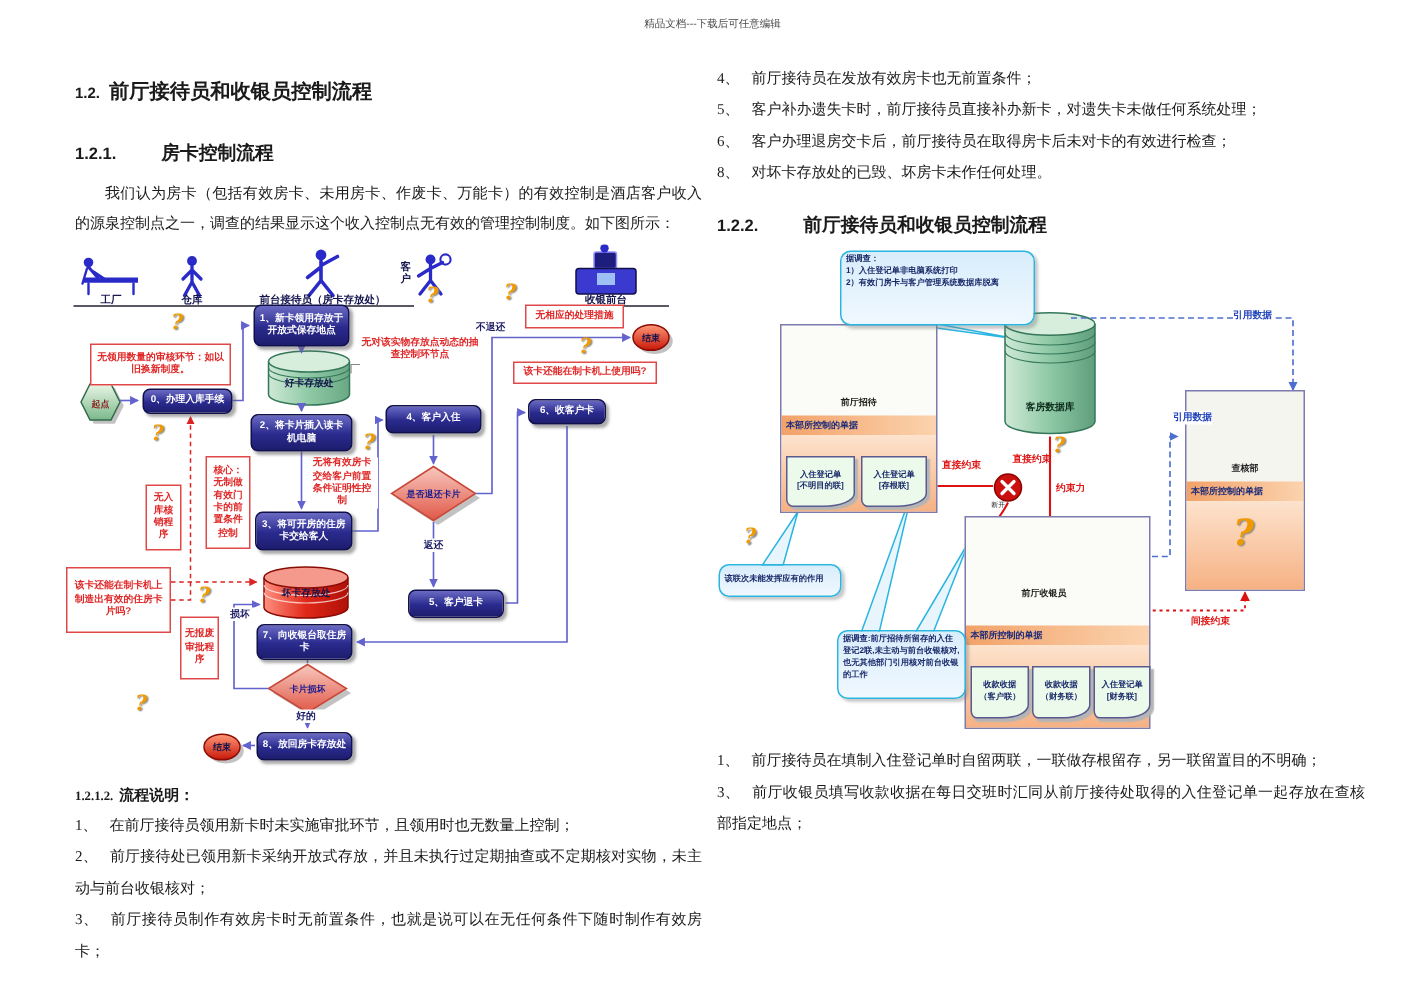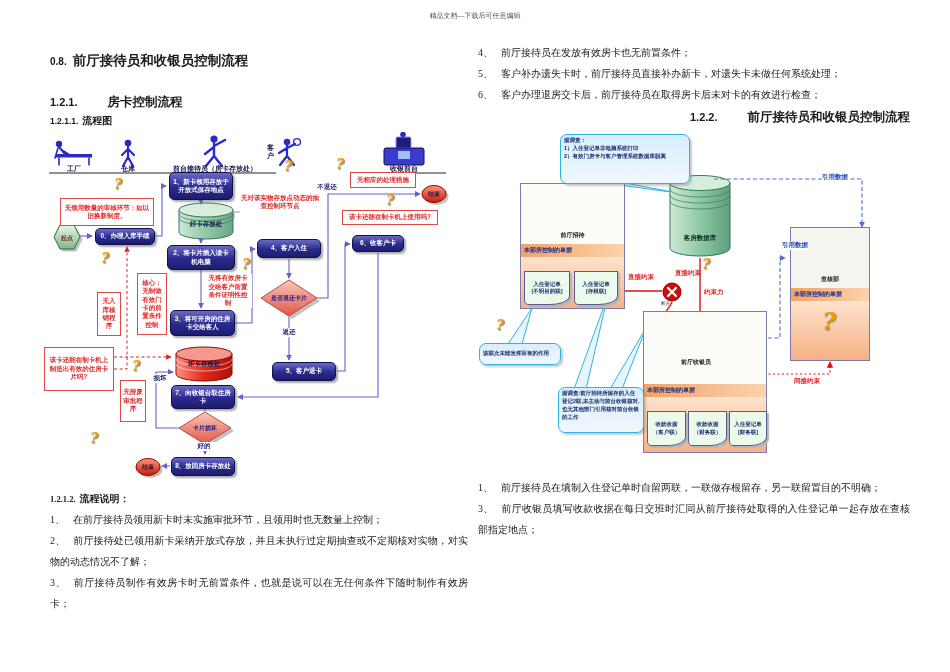--- a/index.html
+++ b/index.html
@@ -56,23 +56,23 @@
   .rl{position:absolute;color:#e01818;font-weight:bold;font-size:6.5px;font-family:"Liberation Sans",sans-serif;}
   .bl{position:absolute;color:#2244bb;font-weight:bold;font-size:6.5px;font-family:"Liberation Sans",sans-serif;background:#fff;}
   .tiny{position:absolute;color:#333;font-size:4.5px;font-family:"Liberation Sans",sans-serif;}
 </style>
 </head>
 <body>
 
 <div class="wm">精品文档---下载后可任意编辑</div>
 
 <div class="col" style="left:50px;top:52px;width:418px;">
-  <div class="h1"><span class="no">0.8.</span><span>前厅接待员和收银员控制流程</span></div>
+  <div class="h1"><span class="no">1.2.</span><span>前厅接待员和收银员控制流程</span></div>
   <div class="h2" style="margin-top:24px;"><span class="no">1.2.1.</span><span>房卡控制流程</span></div>
-  <div class="h3" style="margin-top:3px;"><span class="no">1.2.1.1.</span><span>流程图</span></div>
+  <p class="para" style="margin-top:9px;">我们认为房卡（包括有效房卡、未用房卡、作废卡、万能卡）的有效控制是酒店客户收入的源泉控制点之一，调查的结果显示这个收入控制点无有效的管理控制制度。如下图所示：</p>
 
   <div class="fc" style="width:420px;height:354px;margin-left:-6px;margin-top:4px;">
     <svg width="420" height="354" viewBox="0 0 420 354">
       <defs>
         <marker id="mb" viewBox="0 0 8 8" refX="7" refY="4" markerWidth="5.5" markerHeight="5.5" orient="auto">
             <path d="M0,0L8,4L0,8z" fill="#6363cf"></path>
           </marker>
         <marker id="mr" viewBox="0 0 8 8" refX="7" refY="4" markerWidth="5.5" markerHeight="5.5" orient="auto">
             <path d="M0,0L8,4L0,8z" fill="#dd2222"></path>
           </marker>
@@ -220,32 +220,33 @@
     <div class="qm" style="left:342px;top:60px;">?</div>
     <div class="qm" style="left:57px;top:118px;">?</div>
     <div class="qm" style="left:198px;top:124px;">?</div>
     <div class="qm" style="left:88px;top:226px;">?</div>
     <div class="qm" style="left:46px;top:298px;">?</div>
   </div>
 
   <div class="h3" style="margin-top:6px;font-family:Liberation Serif, serif;"><span class="no">1.2.1.2.</span><span>流程说明：</span></div>
   <div style="margin-top:3px;">
     <div class="li"><span class="num">1、</span><span>在前厅接待员领用新卡时未实施审批环节，且领用时也无数量上控制；</span></div>
-    <div class="li"><span class="num">2、</span><span>前厅接待处已领用新卡采纳开放式存放，并且未执行过定期抽查或不定期核对实物，对实物的动态情况不了解；</span></div>
+    <div class="li"><span class="num">2、</span><span>前厅接待处已领用新卡采纳开放式存放，并且未执行过定期抽查或不定期核对实物，未主动与前台收银核对；</span></div>
     <div class="li"><span class="num">3、</span><span>前厅接待员制作有效房卡时无前置条件，也就是说可以在无任何条件下随时制作有效房卡；</span></div>
   </div>
 </div>
 
 <div class="col" style="left:478px;top:42px;width:432px;">
   <div>
     <div class="li"><span class="num">4、</span><span>前厅接待员在发放有效房卡也无前置条件；</span></div>
     <div class="li"><span class="num">5、</span><span>客户补办遗失卡时，前厅接待员直接补办新卡，对遗失卡未做任何系统处理；</span></div>
     <div class="li"><span class="num">6、</span><span>客户办理退房交卡后，前厅接待员在取得房卡后未对卡的有效进行检查；</span></div>
-  </div>
-  <div class="h2" style="margin-top:4px;text-align:right;"><span class="no">1.2.2.</span><span>前厅接待员和收银员控制流程</span></div>
+    <div class="li"><span class="num">8、</span><span>对坏卡存放处的已毁、坏房卡未作任何处理。</span></div>
+  </div>
+  <div class="h2" style="margin-top:16px;"><span class="no">1.2.2.</span><span>前厅接待员和收银员控制流程</span></div>
 
   <div class="fc" style="width:432px;height:330px;margin-top:5px;">
     <svg width="432" height="330" viewBox="0 0 432 330">
       <defs>
         <marker id="mb2" viewBox="0 0 8 8" refX="7" refY="4" markerWidth="5.5" markerHeight="5.5" orient="auto">
             <path d="M0,0L8,4L0,8z" fill="#4d6fd0"></path>
           </marker>
         <marker id="mr2" viewBox="0 0 8 8" refX="7" refY="4" markerWidth="5.5" markerHeight="5.5" orient="auto">
             <path d="M0,0L8,4L0,8z" fill="#dd1111"></path>
           </marker>
@@ -352,17 +353,17 @@
     <div class="rl" style="left:150px;top:142px;">直接约束</div>
     <div class="rl" style="left:197px;top:138px;">直接约束</div>
     <div class="rl" style="left:226px;top:157px;">约束力</div>
     <div class="rl" style="left:316px;top:246px;">间接约束</div>
     <div class="tiny" style="left:183px;top:170px;">断开</div>
 
     <div class="qm" style="left:224px;top:125px;">?</div>
     <div class="qm" style="left:18px;top:186px;">?</div>
   </div>
 
-  <div style="margin-top:16px;">
+  <div style="margin-top:3px;">
     <div class="li"><span class="num">1、</span><span>前厅接待员在填制入住登记单时自留两联，一联做存根留存，另一联留置目的不明确；</span></div>
     <div class="li"><span class="num">3、</span><span>前厅收银员填写收款收据在每日交班时汇同从前厅接待处取得的入住登记单一起存放在查核部指定地点；</span></div>
   </div>
 </div>
 
 </body></html>

